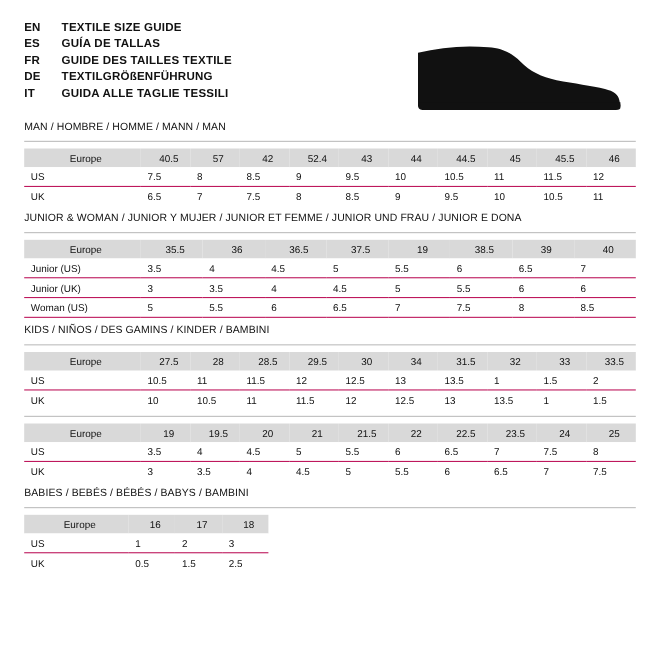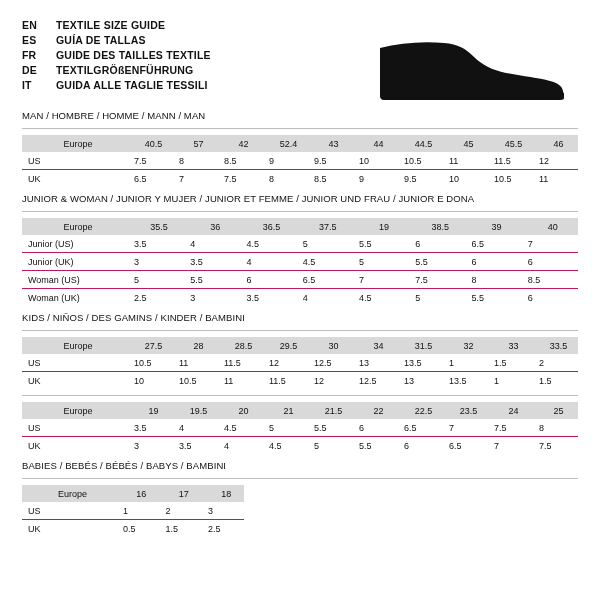--- a/index.html
+++ b/index.html
@@ -239,31 +239,20 @@
         <tr class="plain rowline">
           <td class="label">Woman (US)</td>
           <td>5</td>
           <td>5.5</td>
           <td>6</td>
           <td>6.5</td>
           <td>7</td>
           <td>7.5</td>
           <td>8</td>
           <td>8.5</td>
-        </tr>
-        <tr class="plain">
-          <td class="label">Woman (UK)</td>
-          <td>2.5</td>
-          <td>3</td>
-          <td>3.5</td>
-          <td>4</td>
-          <td>4.5</td>
-          <td>5</td>
-          <td>5.5</td>
-          <td>6</td>
         </tr>
       </tbody>
     </table>
   </div>
 
   <div class="block">
     <div class="block-title">KIDS / NIÑOS / DES GAMINS / KINDER / BAMBINI</div>
     <div class="divider"></div>
     <table class="sizes">
       <tbody>

